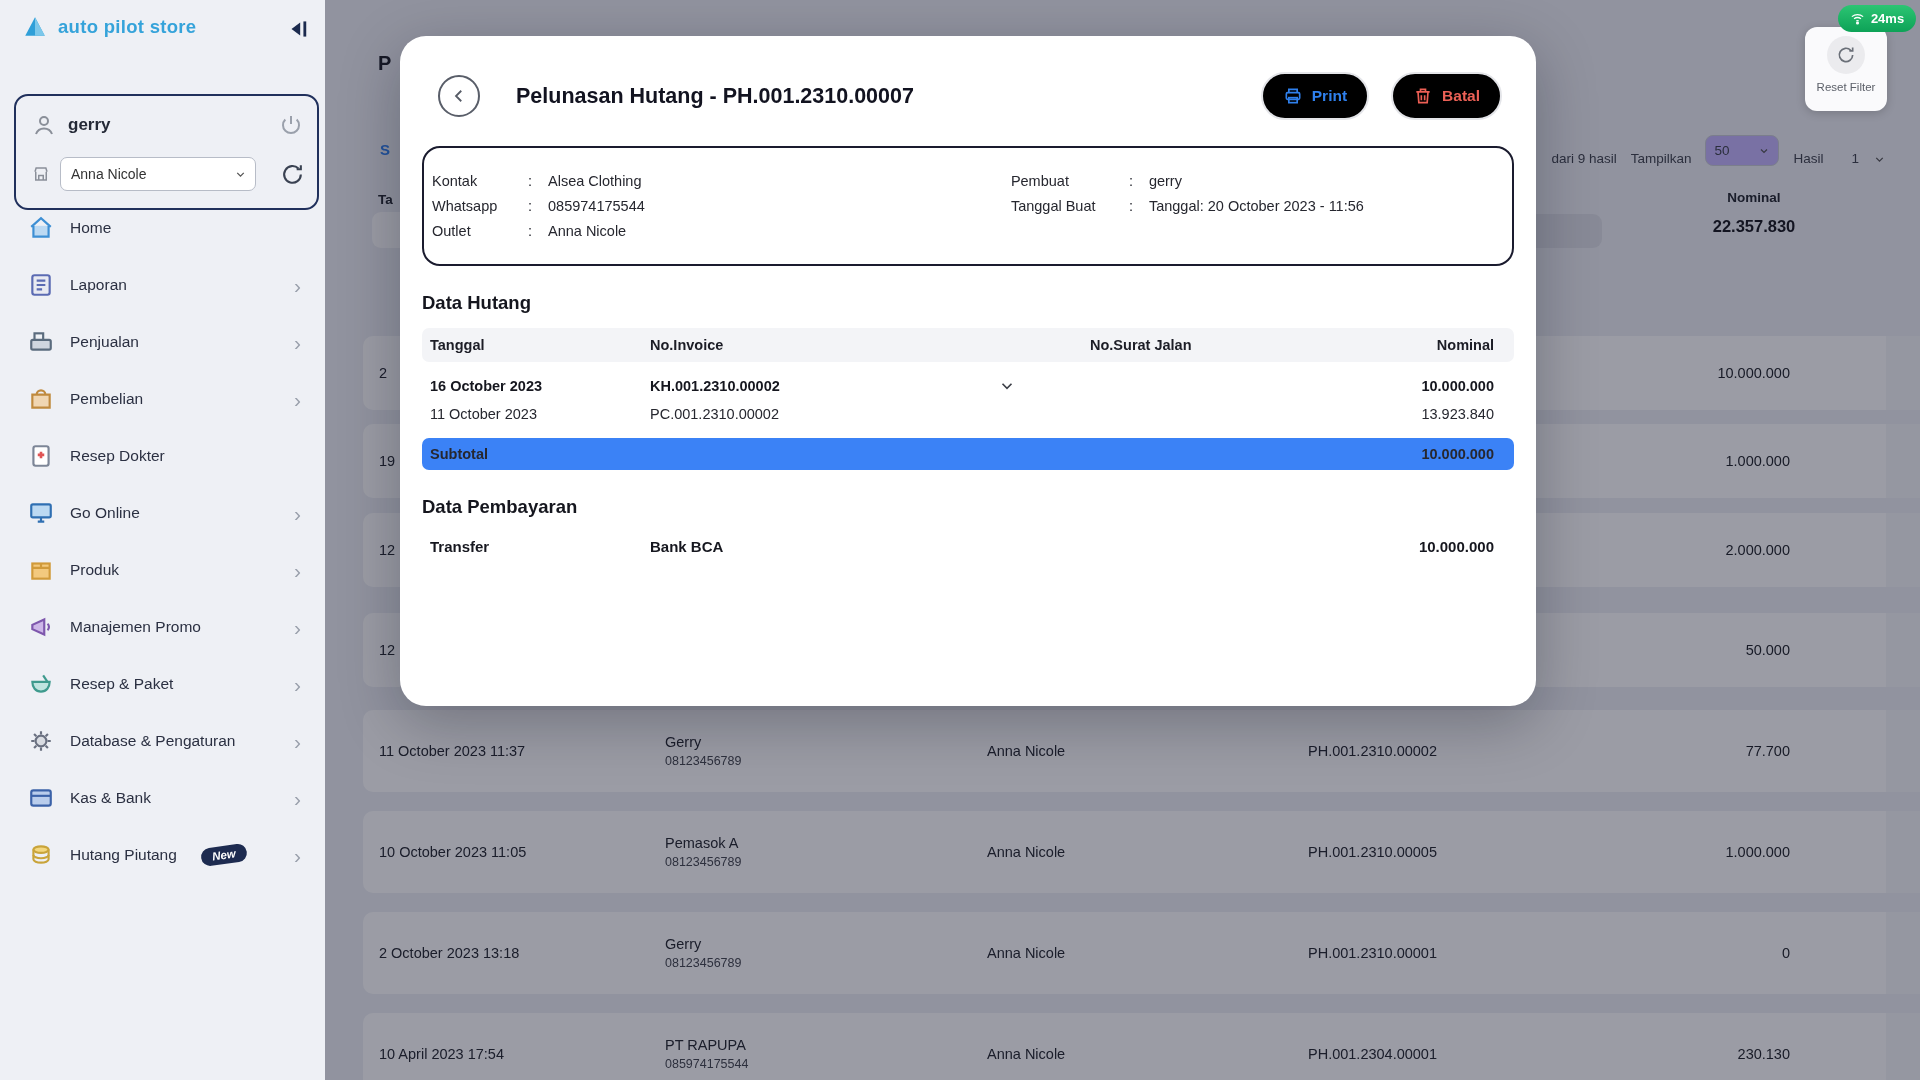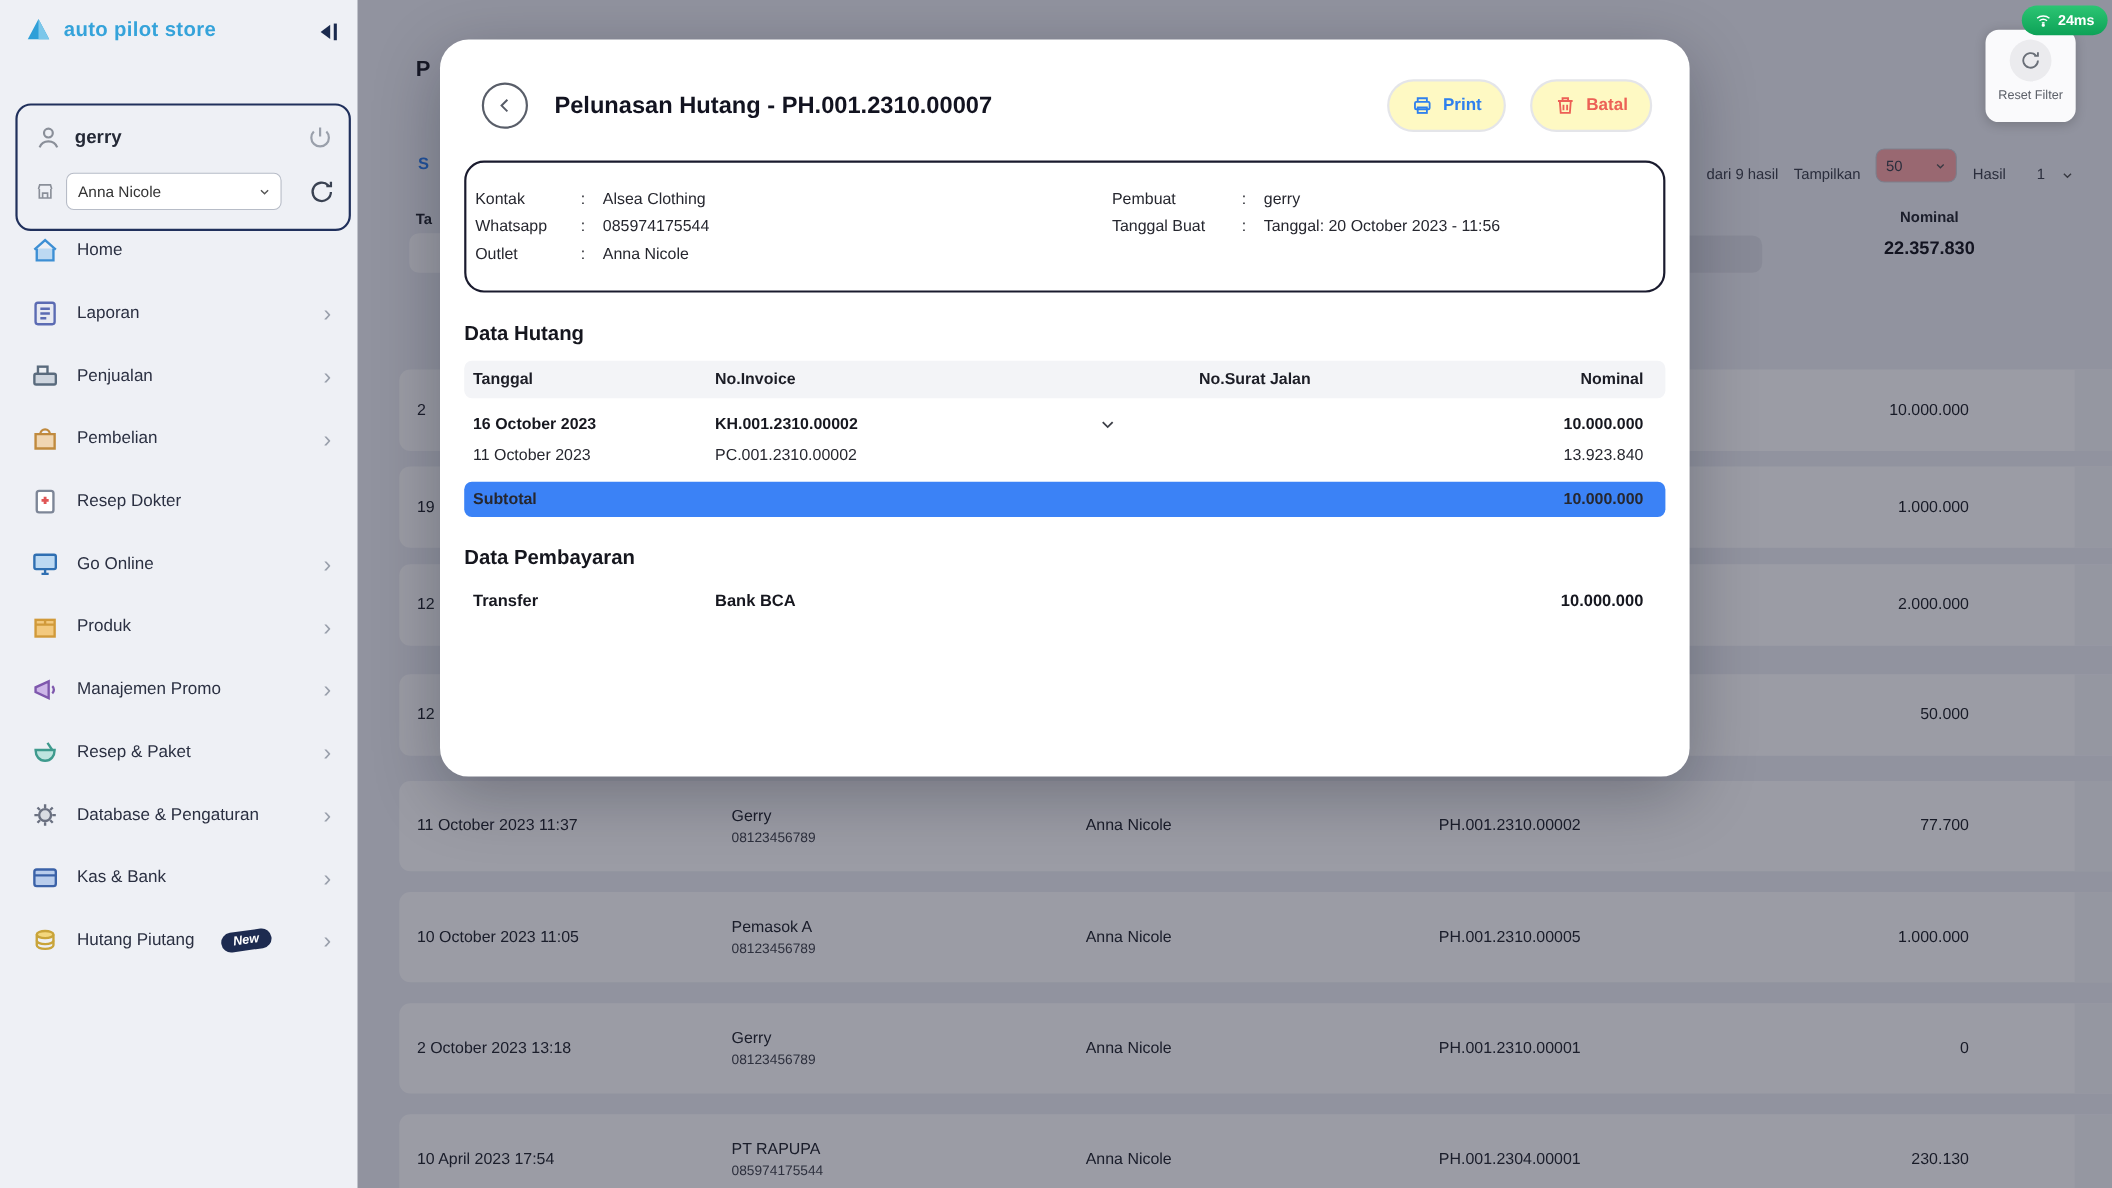--- a/index.html
+++ b/index.html
@@ -23,21 +23,21 @@
   .mi-icon svg{width:26px;height:26px;}
   .mi-label{font-size:15.5px;color:#2b3042;}
   .mi-chev{margin-left:auto;color:#9aa0ac;font-size:21px;line-height:1;}
   .new-badge{background:#1d2b50;color:#fff;font-size:11.5px;font-style:italic;font-weight:700;padding:3px 11px;border-radius:11px;transform:rotate(-8deg);margin-left:8px;}
 
   
   .main{position:absolute;left:325px;top:0;right:0;bottom:0;}
   .frag-title{position:absolute;left:53px;top:52px;font-size:20px;font-weight:700;color:#1a1c24;}
   .frag-tab{position:absolute;left:55px;top:141px;font-size:15px;font-weight:700;color:#2f80ed;}
   .pagination{position:absolute;top:136px;right:34px;height:30px;display:flex;align-items:flex-end;gap:14px;font-size:13.5px;color:#3f434d;}
-  .page-select{width:56px;height:29px;background:#fca5a5;border:1.5px solid #c9ccd4;border-radius:8px;display:flex;align-items:center;justify-content:space-between;padding:0 8px;cursor:pointer;}
+  .page-select{width:56px;height:29px;background:#c4b5fd;border:1.5px solid #c9ccd4;border-radius:8px;display:flex;align-items:center;justify-content:space-between;padding:0 8px;cursor:pointer;}
   .frag-col{position:absolute;left:53px;top:192px;font-size:13.5px;font-weight:700;color:#23262e;}
   .nominal-header{position:absolute;top:190px;right:96px;width:140px;text-align:center;font-size:13.5px;font-weight:700;color:#23262e;}
   .nominal-total{position:absolute;top:217px;right:96px;width:140px;text-align:center;font-size:16.5px;font-weight:700;color:#15161c;}
   .filter-sliver{position:absolute;left:47px;top:212px;width:150px;height:36px;background:#fff;border-radius:9px;}
   .filter-chip{position:absolute;top:214px;right:318px;width:92px;height:34px;background:#dfe1e7;border-radius:9px;}
   .bg-prow{position:absolute;left:38px;right:0;height:74px;background:#fff;border-radius:10px 0 0 10px;cursor:pointer;}
   .bg-row{position:absolute;left:38px;right:0;height:82px;background:#fff;border-radius:10px 0 0 10px;cursor:pointer;}
   .row-cap{position:absolute;right:0;top:0;width:34px;height:100%;background:#f5f6f9;}
   .vmid{position:absolute;top:50%;transform:translateY(-50%);font-size:14.5px;color:#23262e;}
   .c-date{left:16px;}
@@ -52,22 +52,22 @@
   
   .latency-badge{position:absolute;top:5px;right:4px;width:78px;height:27px;background:linear-gradient(180deg,#2cc573,#0da257);border-radius:14px;z-index:120;display:flex;align-items:center;justify-content:center;gap:6px;color:#fff;font-weight:700;font-size:13px;}
   .reset-card{position:absolute;top:27px;right:33px;width:82px;height:84px;background:#fafafc;border-radius:12px;z-index:110;box-shadow:0 2px 10px rgba(0,0,0,.18);display:flex;flex-direction:column;align-items:center;cursor:pointer;}
   .reset-circle{margin-top:9px;width:38px;height:38px;border-radius:50%;background:#ebebee;display:flex;align-items:center;justify-content:center;}
   .reset-label{margin-top:7px;font-size:11.5px;color:#5c6069;}
 
   
   .modal{position:absolute;left:400px;top:36px;width:1136px;height:670px;background:#fff;border-radius:26px;z-index:100;box-shadow:0 16px 60px rgba(8,10,25,.28);font-size:14.5px;color:#26272f;}
   .m-header{display:flex;align-items:center;padding:36px 34px 0 38px;}
   .back-btn{width:38px;height:38px;border:2px solid #595e69;border-radius:50%;display:flex;align-items:center;justify-content:center;flex:none;cursor:pointer;}
-  .m-title{margin-left:24px;font-size:21.5px;font-weight:700;color:#121320;flex:1;}
-  .m-btn{height:48px;border:2px solid #e4e5e9;border-radius:24px;background:#fef9c3;display:flex;align-items:center;gap:9px;padding:0 20px;font-size:15.5px;font-weight:700;cursor:pointer;font-family:"Liberation Sans",sans-serif;}
+  .m-title{margin-left:36px;font-size:21.5px;font-weight:700;color:#121320;flex:1;}
+  .m-btn{height:48px;border:2px solid #e4e5e9;border-radius:24px;background:#000000;display:flex;align-items:center;gap:9px;padding:0 20px;font-size:15.5px;font-weight:700;cursor:pointer;font-family:"Liberation Sans",sans-serif;}
   .m-btn.print{color:#2f80ed;margin-right:22px;}
   .m-btn.batal{color:#ec6156;}
   .info-box{margin:26px 22px 0;border:2px solid #1a1b2e;border-radius:18px;padding:18px 8px;display:flex;}
   .info-left{width:54%;}
   .info-right{flex:1;}
   .i-row{display:flex;margin:5px 0;line-height:20px;}
   .info-left .i-label{width:96px;}
   .info-right .i-label{width:118px;}
   .i-colon{width:20px;}
   .m-section{margin:26px 22px 0;font-size:18.5px;font-weight:700;color:#15161e;}

